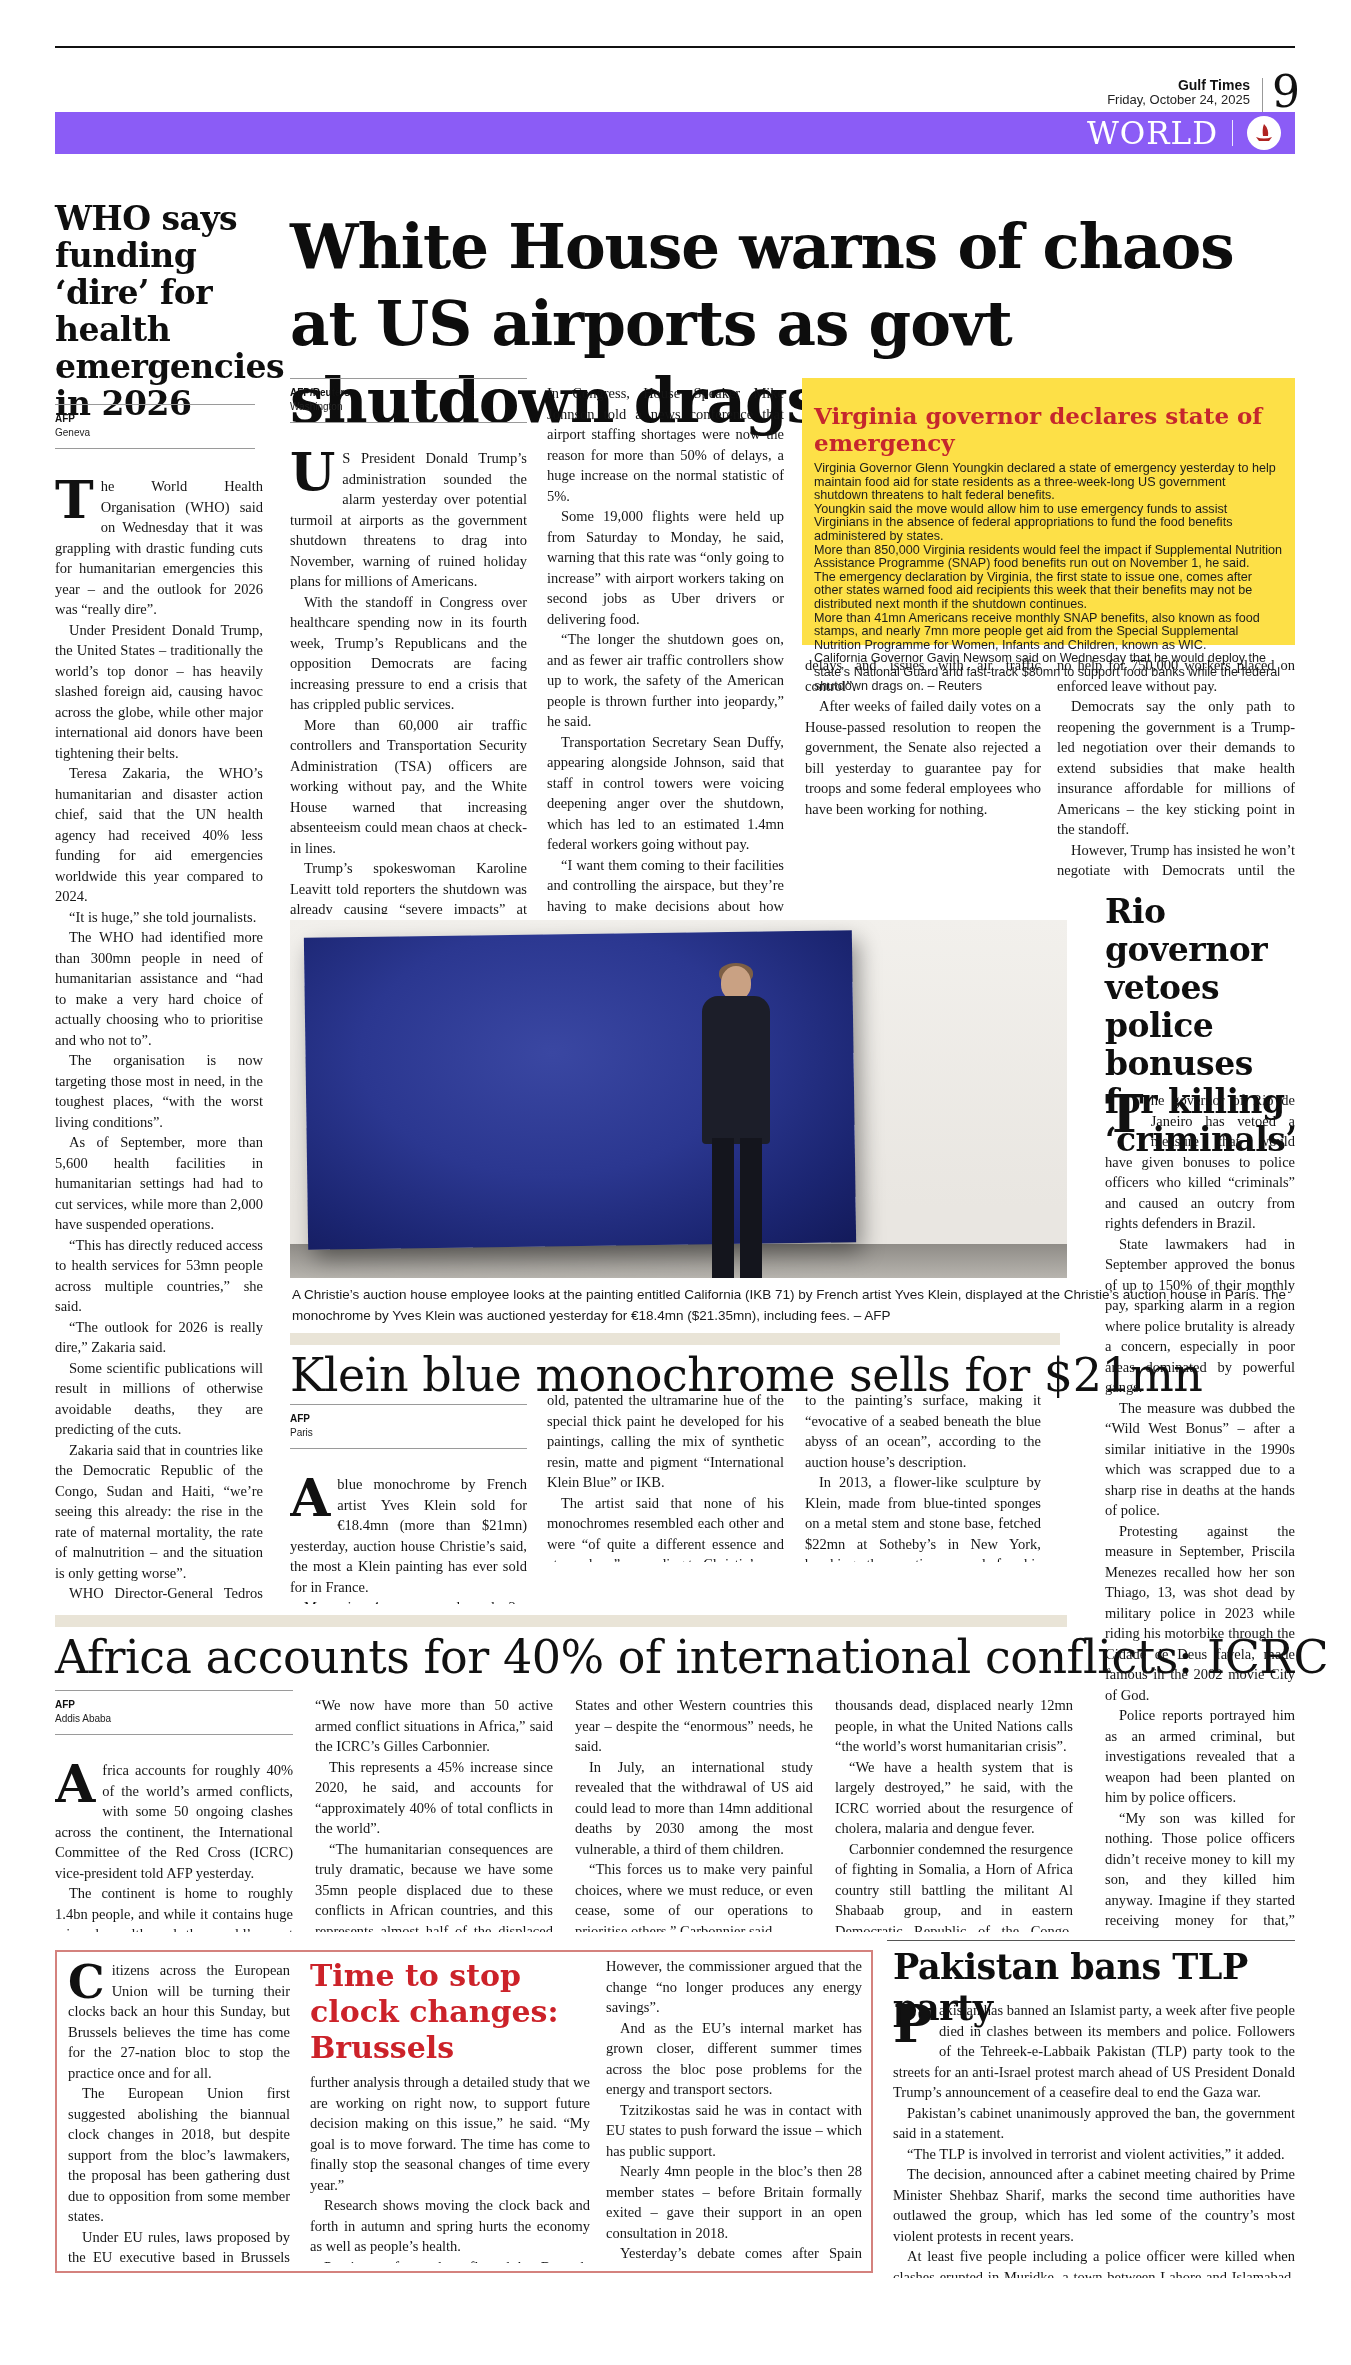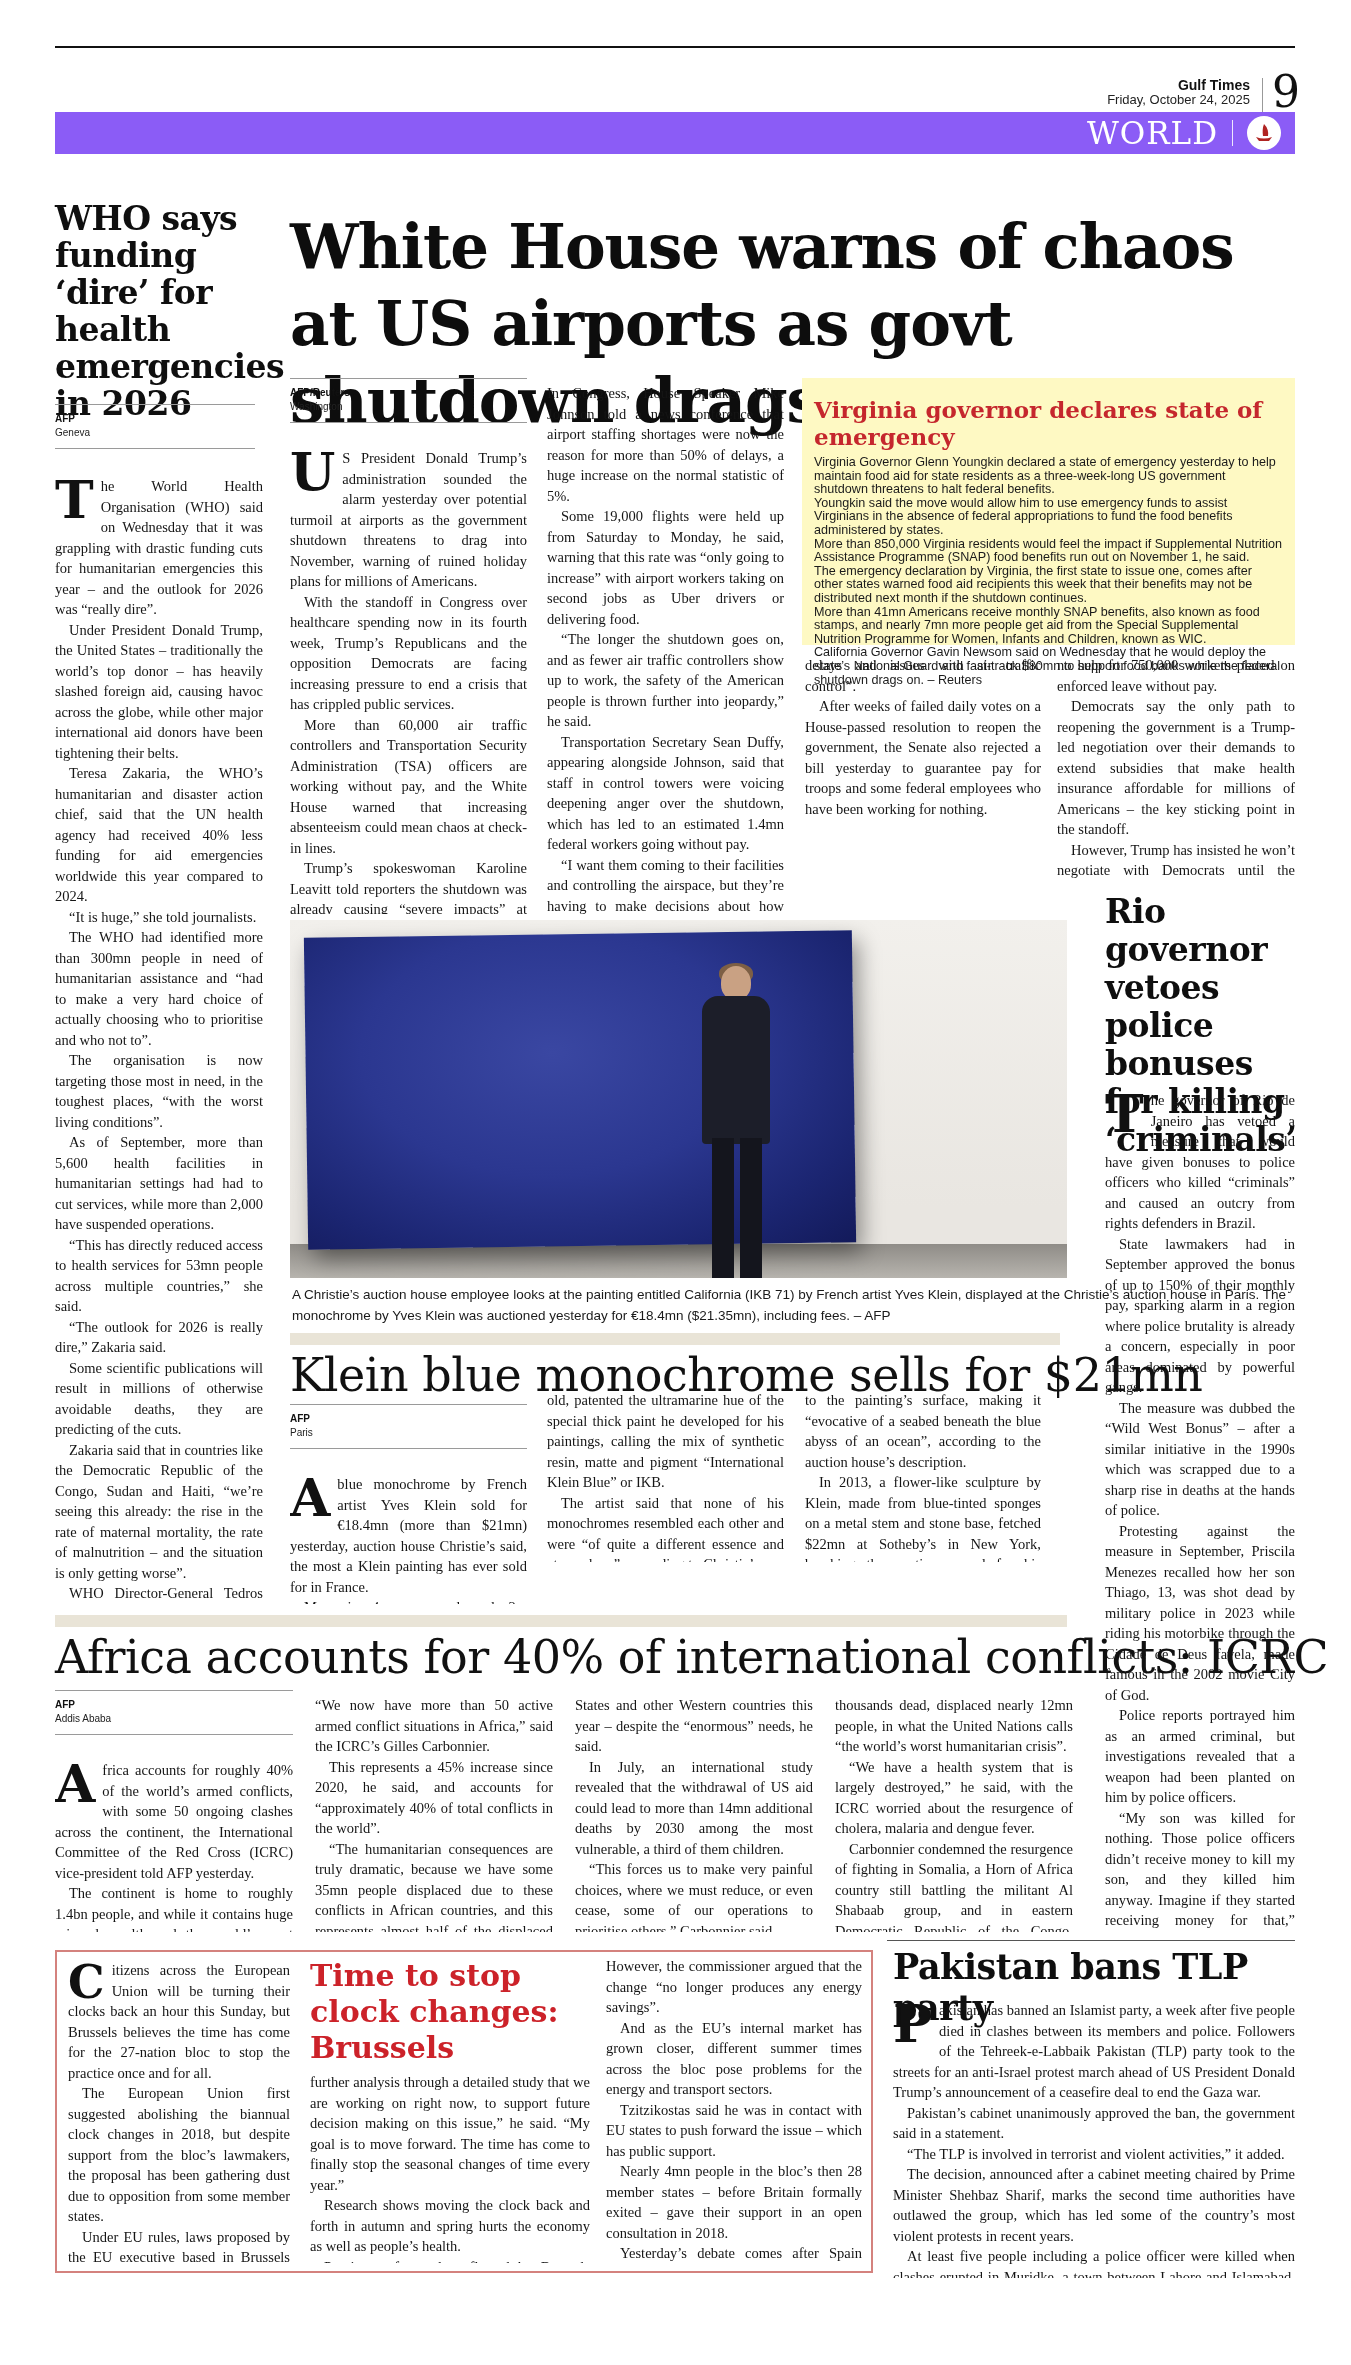--- a/index.html
+++ b/index.html
@@ -28,21 +28,21 @@
   .bodycol .para + .para{text-indent:14px;}
   .dropcap{float:left;font-family:"DejaVu Serif",serif;font-weight:700;font-size:52px;line-height:40px;padding:4px 7px 0 0;color:#111;}
   .dropcap.small{font-size:46px;line-height:36px;}
   
   .who-headline{left:55px;top:200px;width:220px;font-family:"DejaVu Serif",serif;font-weight:700;
                 font-size:33px;line-height:37px;letter-spacing:-0.5px;color:#0f0f0f;}
   
   .main-headline{left:290px;top:208px;width:1010px;font-family:"DejaVu Serif",serif;font-weight:700;
                  font-size:61px;line-height:77px;letter-spacing:-1px;color:#0d0d0d;}
   
-  .vbox{left:802px;top:378px;width:493px;height:267px;background:#fef9c3;box-sizing:border-box;padding:18px 12px;}
+  .vbox{left:802px;top:378px;width:493px;height:267px;background:#fde047;box-sizing:border-box;padding:24px 12px;}
   .vbox-headline{font-family:"DejaVu Serif",serif;font-weight:700;font-size:23px;color:#c5272d;margin:0 0 6px 0;}
   .vbox-body p{margin:0;font-family:"Liberation Sans",sans-serif;font-size:12.6px;line-height:13.6px;color:#1b1b1b;text-align:left;}
   
   .photo{left:290px;top:920px;width:777px;height:358px;background:linear-gradient(#f2f0ec, #e9e6e1 80%);overflow:hidden;}
   .photo .floor{position:absolute;left:0;bottom:0;width:100%;height:34px;background:linear-gradient(#8f8c87,#b7b4ae);}
   .photo .painting{position:absolute;left:16px;top:14px;width:548px;height:312px;
        background:radial-gradient(ellipse at 45% 38%, #3a47a2 0%, #2b3790 45%, #1b2571 78%, #131a5a 100%);
        transform:rotate(-0.8deg);box-shadow:6px 10px 22px rgba(0,0,0,.4);}
   .photo .man{position:absolute;left:398px;top:46px;width:96px;height:312px;}
   .man .head{position:absolute;left:33px;top:0;width:30px;height:34px;border-radius:50% 50% 45% 45%;background:#c9a183;}

